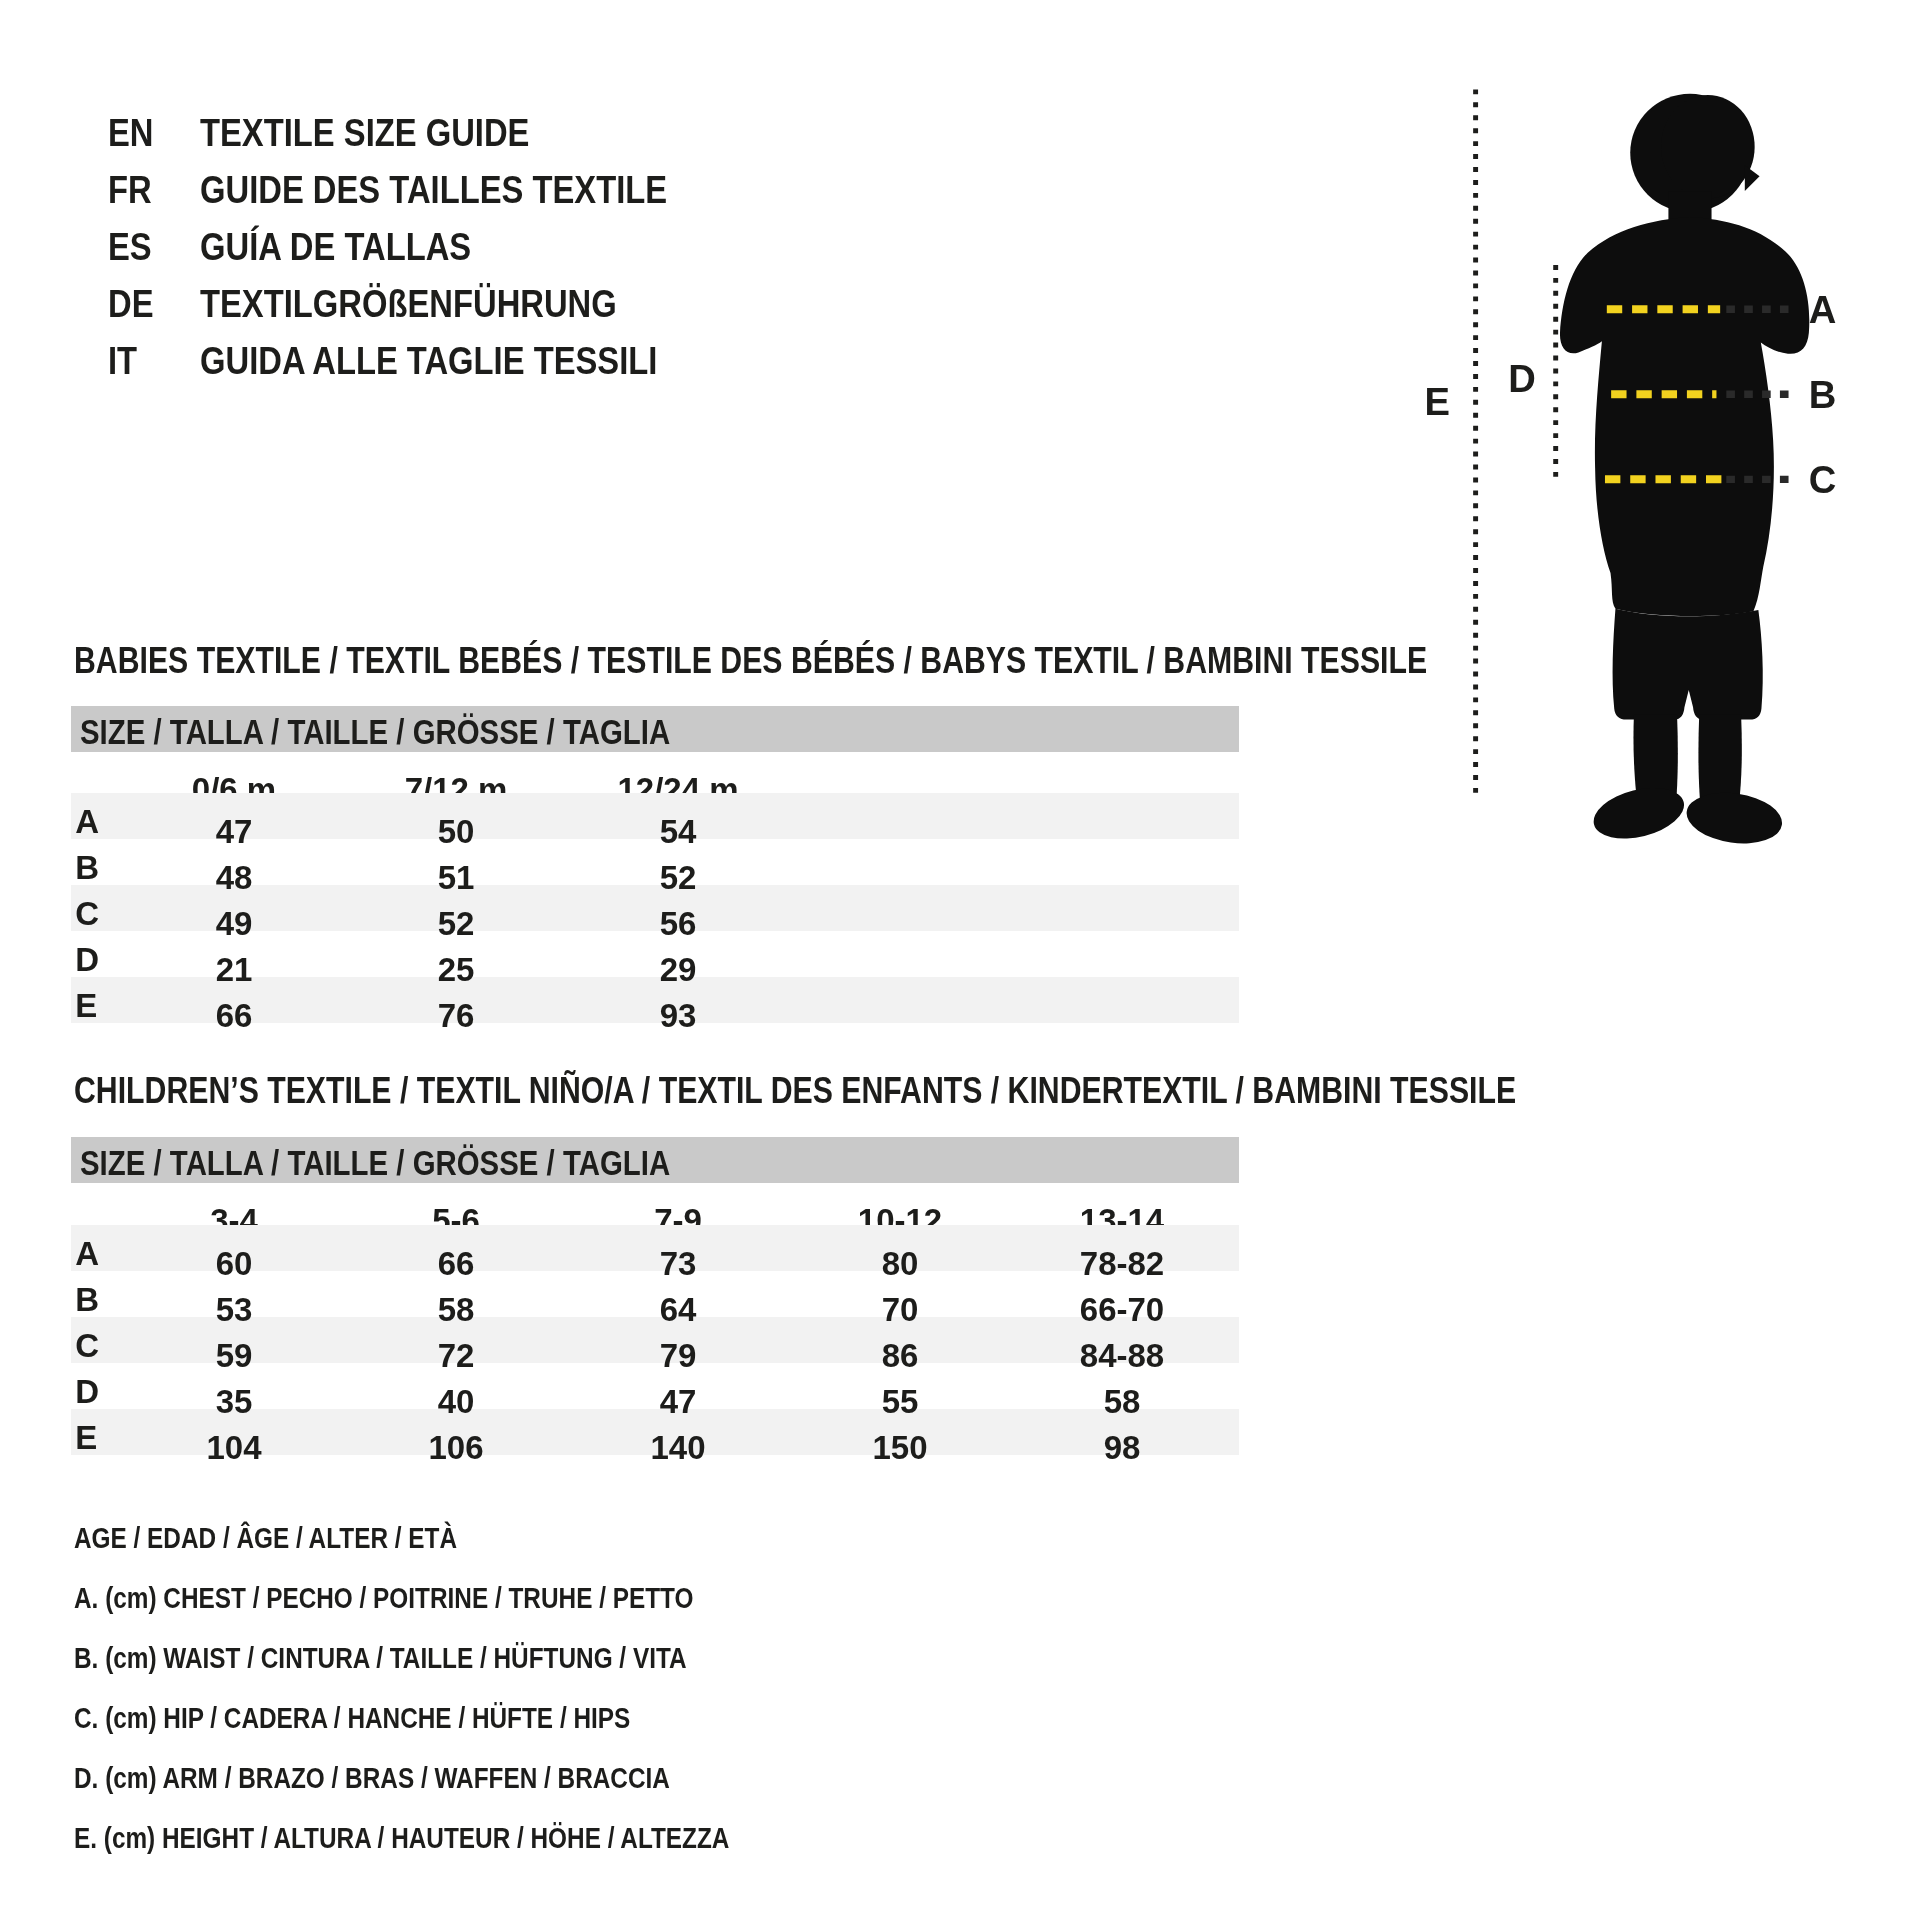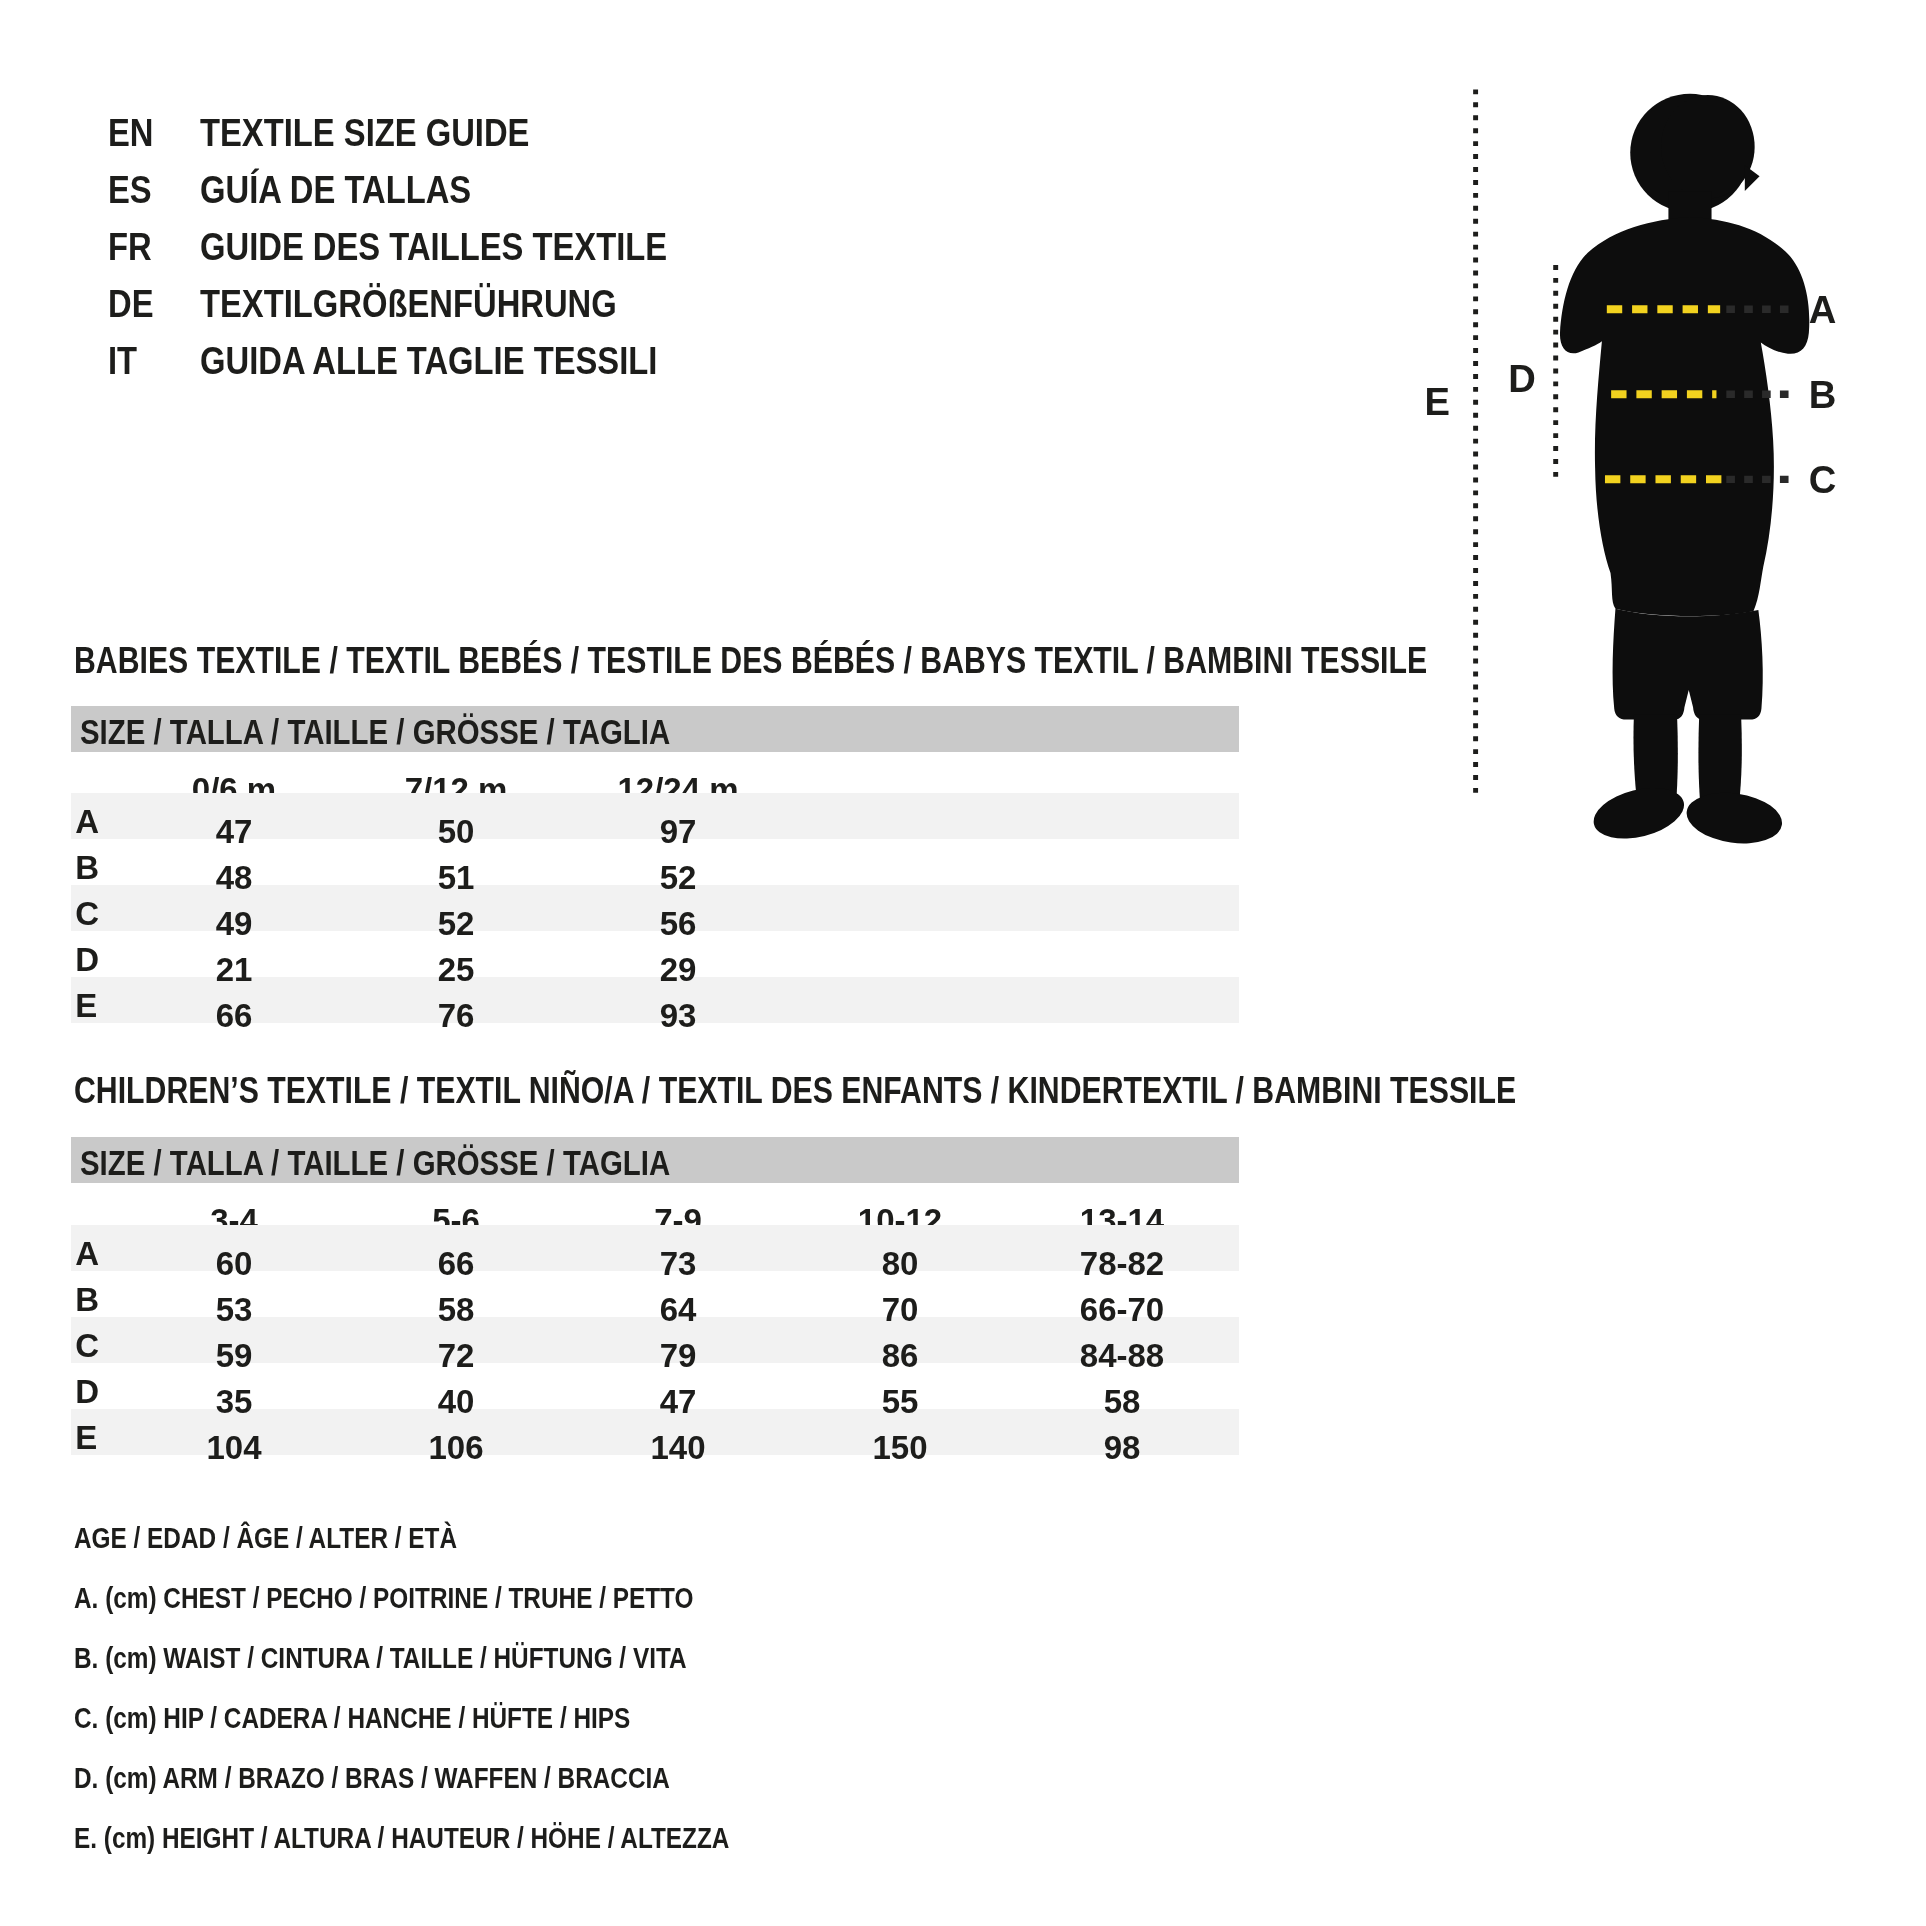--- a/index.html
+++ b/index.html
@@ -52,27 +52,27 @@
 <div id="canvas">
 
   <div class="langs">
 
       <div class="lrow">
         <span class="lcode"><span class="cond">EN</span></span>
         <span><span class="cond">TEXTILE SIZE GUIDE</span></span>
       </div>
 
       <div class="lrow">
+        <span class="lcode"><span class="cond">FR</span></span>
+        <span><span class="cond">GUIDE DES TAILLES TEXTILE</span></span>
+      </div>
+
+      <div class="lrow">
         <span class="lcode"><span class="cond">ES</span></span>
         <span><span class="cond">GUÍA DE TALLAS</span></span>
-      </div>
-
-      <div class="lrow">
-        <span class="lcode"><span class="cond">FR</span></span>
-        <span><span class="cond">GUIDE DES TAILLES TEXTILE</span></span>
       </div>
 
       <div class="lrow">
         <span class="lcode"><span class="cond">DE</span></span>
         <span><span class="cond">TEXTILGRÖßENFÜHRUNG</span></span>
       </div>
 
       <div class="lrow">
         <span class="lcode"><span class="cond">IT</span></span>
         <span><span class="cond">GUIDA ALLE TAGLIE TESSILI</span></span>
@@ -153,21 +153,21 @@
         <span class="cellc">7/12 m</span>
         <span class="cellc">12/24 m</span>
       </div>
   </div>
   <div class="rows" style="top:793px">
 
       <div class="trow t3">
         <span class="rowlabel">A</span>
         <span style="display:contents">
           
-        <span class="cellc">47</span><span class="cellc">50</span><span class="cellc">97</span></span>
+        <span class="cellc">47</span><span class="cellc">50</span><span class="cellc">54</span></span>
       </div>
 
       <div class="trow t3">
         <span class="rowlabel">B</span>
         <span style="display:contents">
           
         <span class="cellc">48</span><span class="cellc">51</span><span class="cellc">52</span></span>
       </div>
 
       <div class="trow t3">

